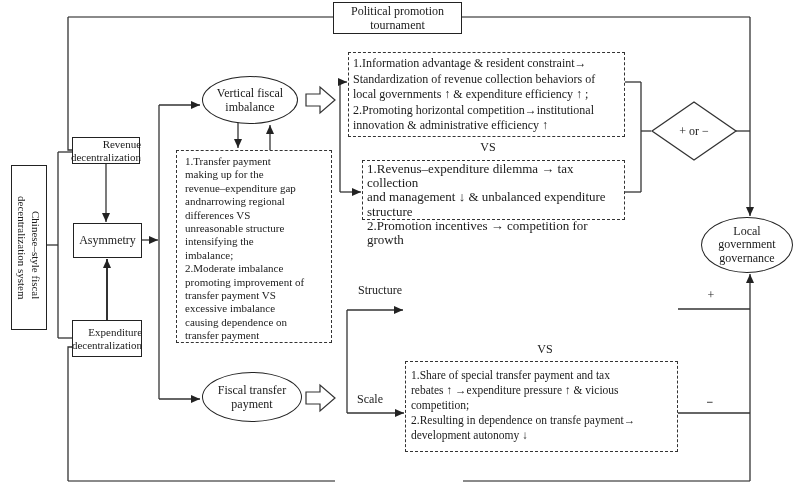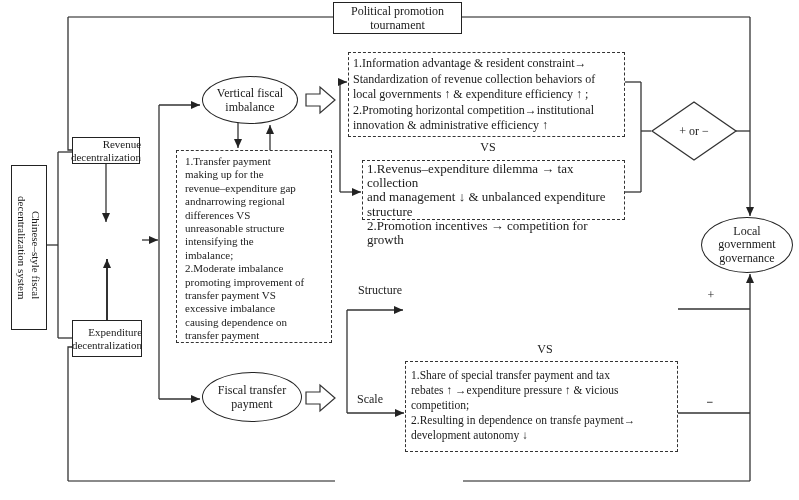--- a/index.html
+++ b/index.html
@@ -77,20 +77,21 @@
     <polygon points="652,131 694,102 736,131 694,160" fill="#fff" stroke="#333" stroke-width="1.3"></polygon>
   </svg>
 
   <div class="node solid pre f12" style="left:333px;top:2px;width:129px;height:32px;text-align:center;">Political promotion
 tournament</div>
 
   <div class="node solid pre vbox f11" style="left:11px;top:165px;width:36px;height:165px;line-height:14px;">Chinese–style fiscal
 decentralization system</div>
   <div class="node solid pre f11" style="left:72px;top:137px;width:68px;height:27px;">Revenue
 decentralization</div>
+  <div class="node solid f12" style="left:73px;top:223px;width:69px;height:35px;">Asymmetry</div>
   <div class="node solid pre f11" style="left:72px;top:320px;width:70px;height:37px;">Expenditure
 decentralization</div>
 
   <div class="txtblock dashed" style="left:176px;top:150px;width:156px;height:193px;padding:4px 2px 2px 8px;font-size:11px;line-height:13.4px;">1.Transfer payment
 making up for the
 revenue–expenditure gap
 andnarrowing regional
 differences VS
 unreasonable structure
 intensifying the

